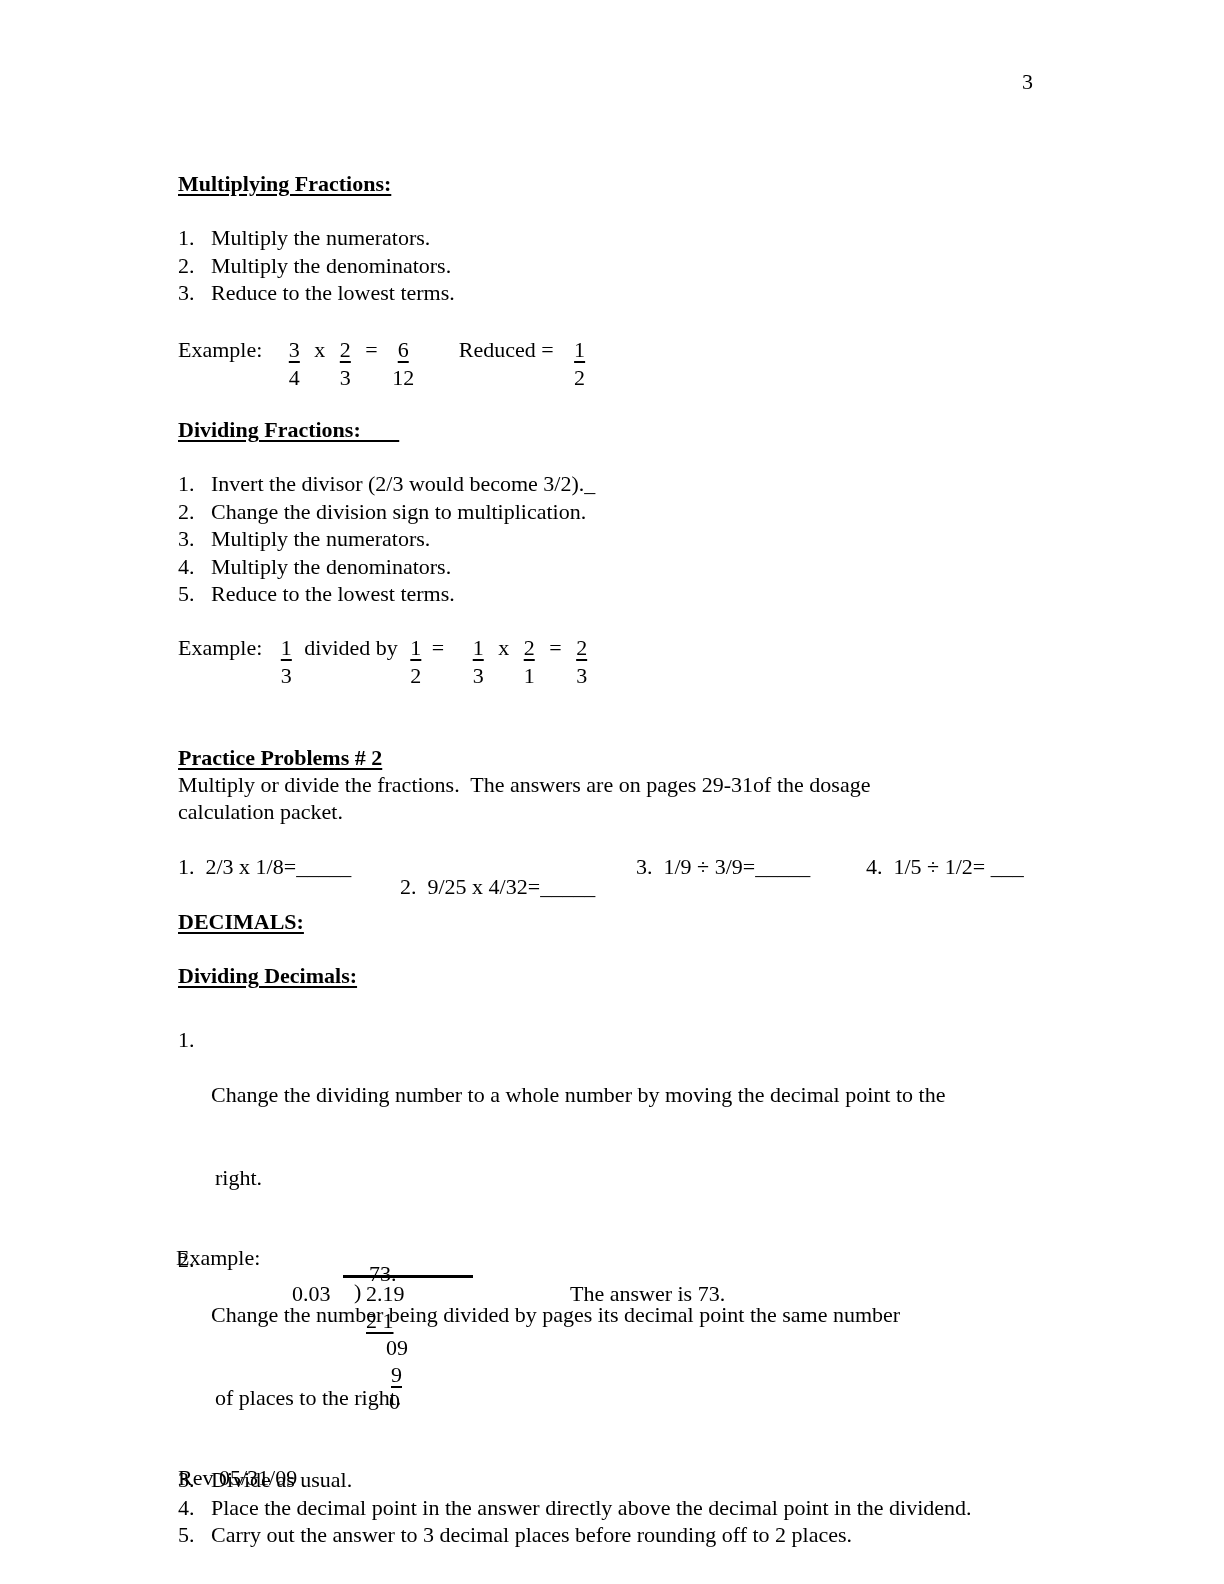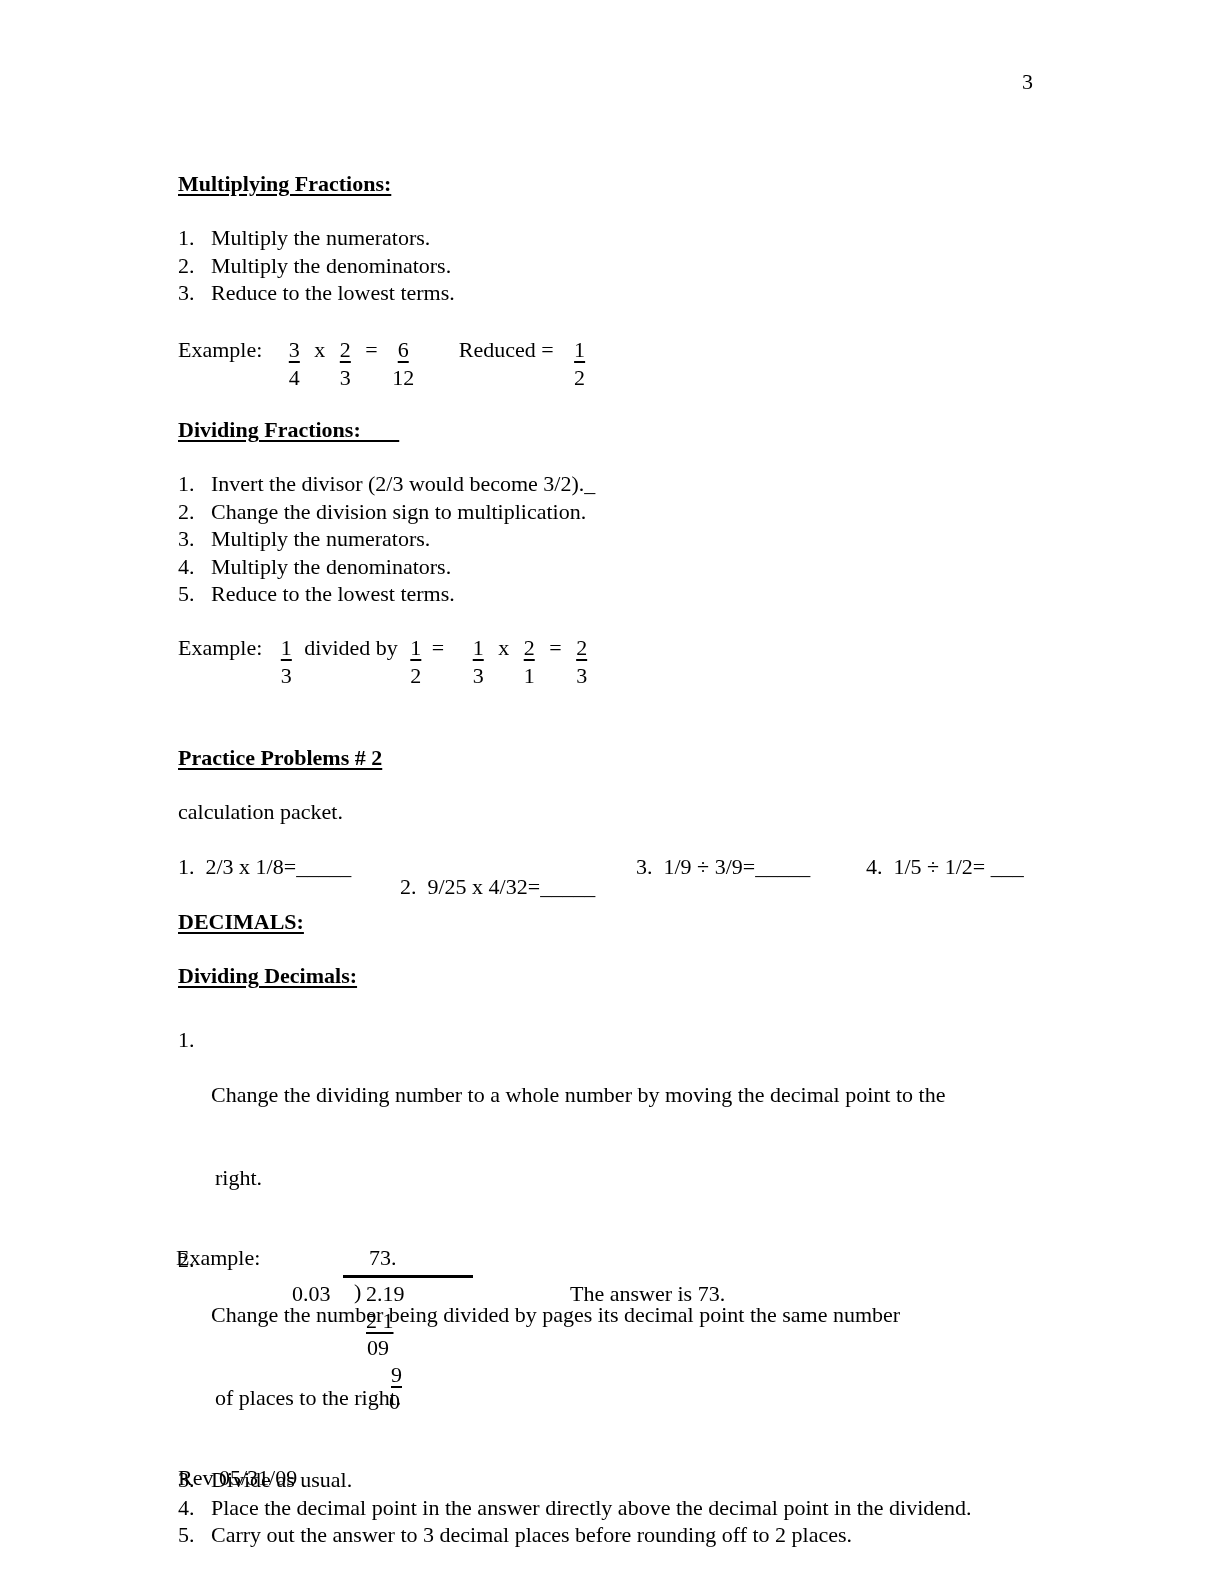--- a/index.html
+++ b/index.html
@@ -137,20 +137,21 @@
     </span>
     <span class="op">=</span>
     <span class="frac">
       <span class="num">2</span>
       <span class="den">3</span>
     </span>
   </div>
 
 
   <div class="abs heading" style="top:744px;">Practice Problems # 2</div>
+  <div class="abs pre" style="top:771px;">Multiply or divide the fractions.  The answers are on pages 29-31of the dosage</div>
   <div class="abs pre" style="top:798px;">calculation packet.</div>
 
   <div class="abs" style="top:853px;width:870px;height:28px;">
     <span class="problem" style="left:0;">1.  2/3 x 1/8=_____</span>
     <span class="problem" style="left:222px;margin-top:20px;">2.  9/25 x 4/32=_____</span>
     <span class="problem" style="left:458px;">3.  1/9 ÷ 3/9=_____</span>
     <span class="problem" style="left:688px;">4.  1/5 ÷ 1/2= ___</span>
   </div>
 
   <div class="abs heading" style="top:908px;">DECIMALS:</div>
@@ -180,27 +181,27 @@
       <span class="t">Place the decimal point in the answer directly above the decimal point in the dividend.</span>
     </div>
     <div class="li">
       <span class="n">5.</span>
       <span class="t">Carry out the answer to 3 decimal places before rounding off to 2 places.</span>
     </div>
   </div>
 
   <div class="division" style="position:absolute;left:170px;top:1244px;">
     <span class="dv" style="left:6px;top:0;">Example:</span>
-    <span class="dv" style="left:199px;top:0;">73.</span>
+    <span class="dv" style="left:199px;top:16px;">73.</span>
     <div class="dbar" style="left:173px;top:31px;width:130px;"></div>
     <span class="dv" style="left:122px;top:36px;">0.03</span>
     <span class="dv" style="left:184px;top:34px;">)</span>
     <span class="dv" style="left:196px;top:36px;">2.19</span>
     <span class="dv" style="left:400px;top:36px;">The answer is 73.</span>
     <span class="dv u" style="left:196px;top:63px;">2 1</span>
-    <span class="dv" style="left:197px;top:90px;">09</span>
+    <span class="dv" style="left:216px;top:90px;">09</span>
     <span class="dv u" style="left:221px;top:117px;">9</span>
     <span class="dv" style="left:219px;top:144px;">0</span>
   </div>
 
   <div class="abs" style="top:1464px;">Rev 05/31/09</div>
 
 </div>
 
 </body></html>

